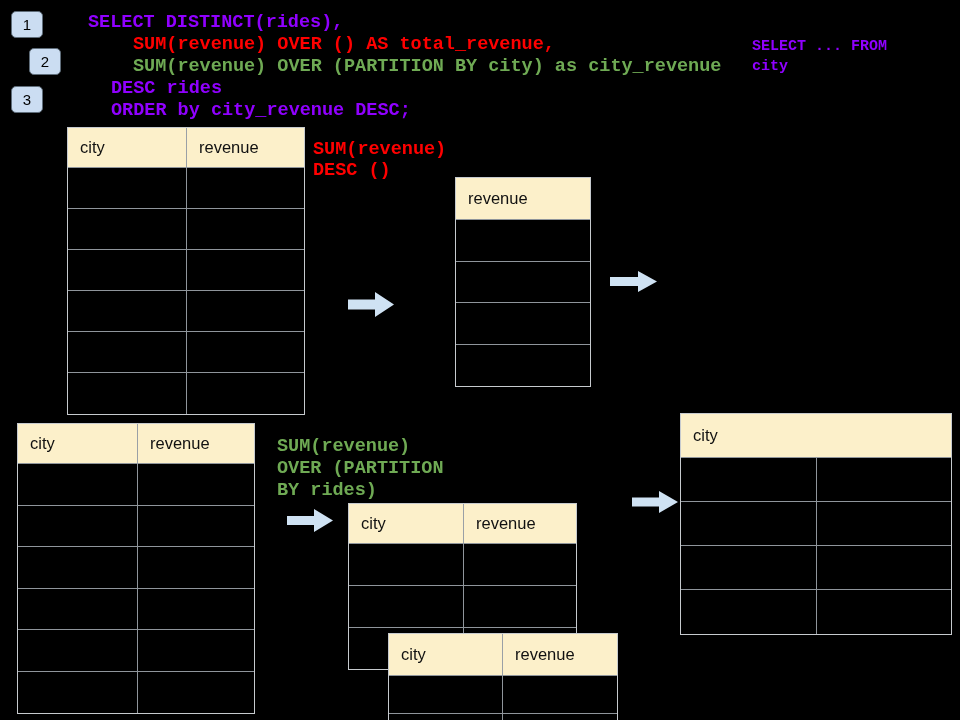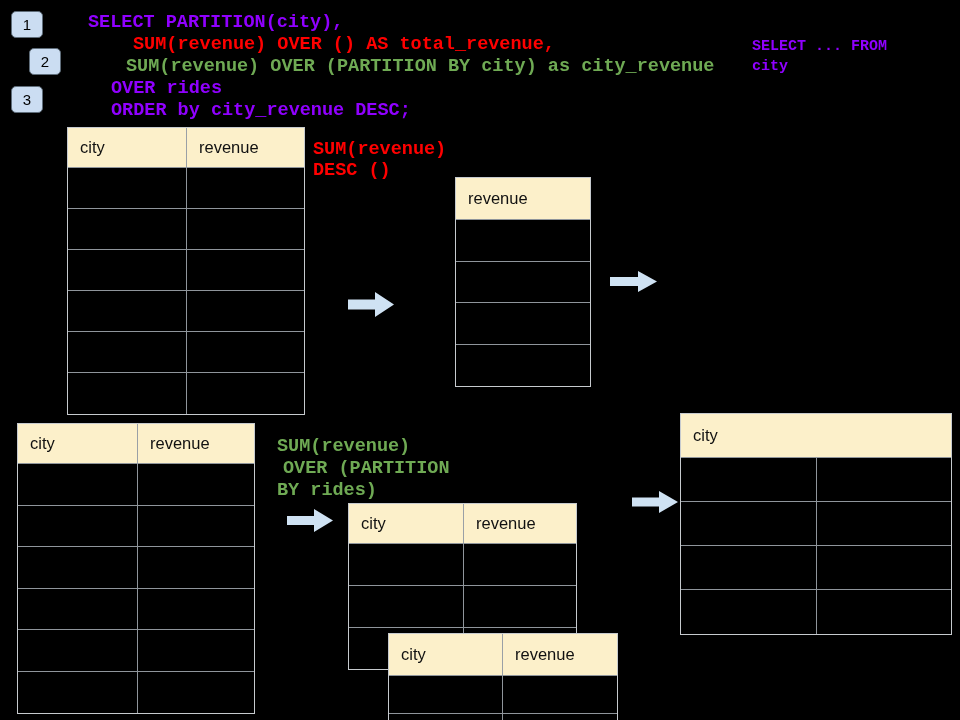--- a/index.html
+++ b/index.html
@@ -81,40 +81,40 @@
   .arrow path { fill: var(--arrow, #CFE2F3); }
 </style>
 </head>
 <body>
 
 <div class="badge" style="left:11px; top:11px;">1</div>
 <div class="badge" style="left:29px; top:48px;">2</div>
 <div class="badge" style="left:11px; top:86px;">3</div>
 
 <div>
-  <div class="code-line c-purple" style="left:88px;  top:12px;">SELECT PARTITION(city),</div>
+  <div class="code-line c-purple" style="left:88px;  top:12px;">SELECT DISTINCT(rides),</div>
   <div class="code-line c-red" style="left:133px; top:34px;font-family:Liberation Mono, monospace;">SUM(revenue) OVER () AS total_revenue,</div>
-  <div class="code-line c-green" style="left:126px; top:56px;">SUM(revenue) OVER (PARTITION BY city) as city_revenue</div>
-  <div class="code-line c-purple" style="left:111px; top:78px;">OVER rides</div>
+  <div class="code-line c-green" style="left:133px; top:56px;">SUM(revenue) OVER (PARTITION BY city) as city_revenue</div>
+  <div class="code-line c-purple" style="left:111px; top:78px;">DESC rides</div>
   <div class="code-line c-purple" style="left:111px; top:100px;">ORDER by city_revenue DESC;</div>
 </div>
 
 <div>
   <div class="code-small c-purple" style="left:752px; top:37px;">SELECT ... FROM</div>
   <div class="code-small c-purple" style="left:752px; top:57px;">city</div>
 </div>
 
 <div>
   <div class="code-line c-red" style="left:313px; top:139px;">SUM(revenue)</div>
   <div class="code-line c-red" style="left:313px; top:160px;">DESC ()</div>
 </div>
 
 <div>
   <div class="code-line c-green" style="left:277px; top:436px;">SUM(revenue)</div>
-  <div class="code-line c-green" style="left:277px; top:458px;margin-left:6px;">OVER (PARTITION</div>
+  <div class="code-line c-green" style="left:277px; top:458px;">OVER (PARTITION</div>
   <div class="code-line c-green" style="left:277px; top:480px;">BY rides)</div>
 </div>
 
 <div class="tbl" style="left:67px; top:127px; width:238px;">
   <div class="thead" style="height:40px;">
     <div class="th" style="width:119px;">city</div>
     <div class="th" style="flex:1;">revenue</div>
   </div>
   <div class="trow" style="height:41px;">
       <div class="td" style="width:119px;"></div>

